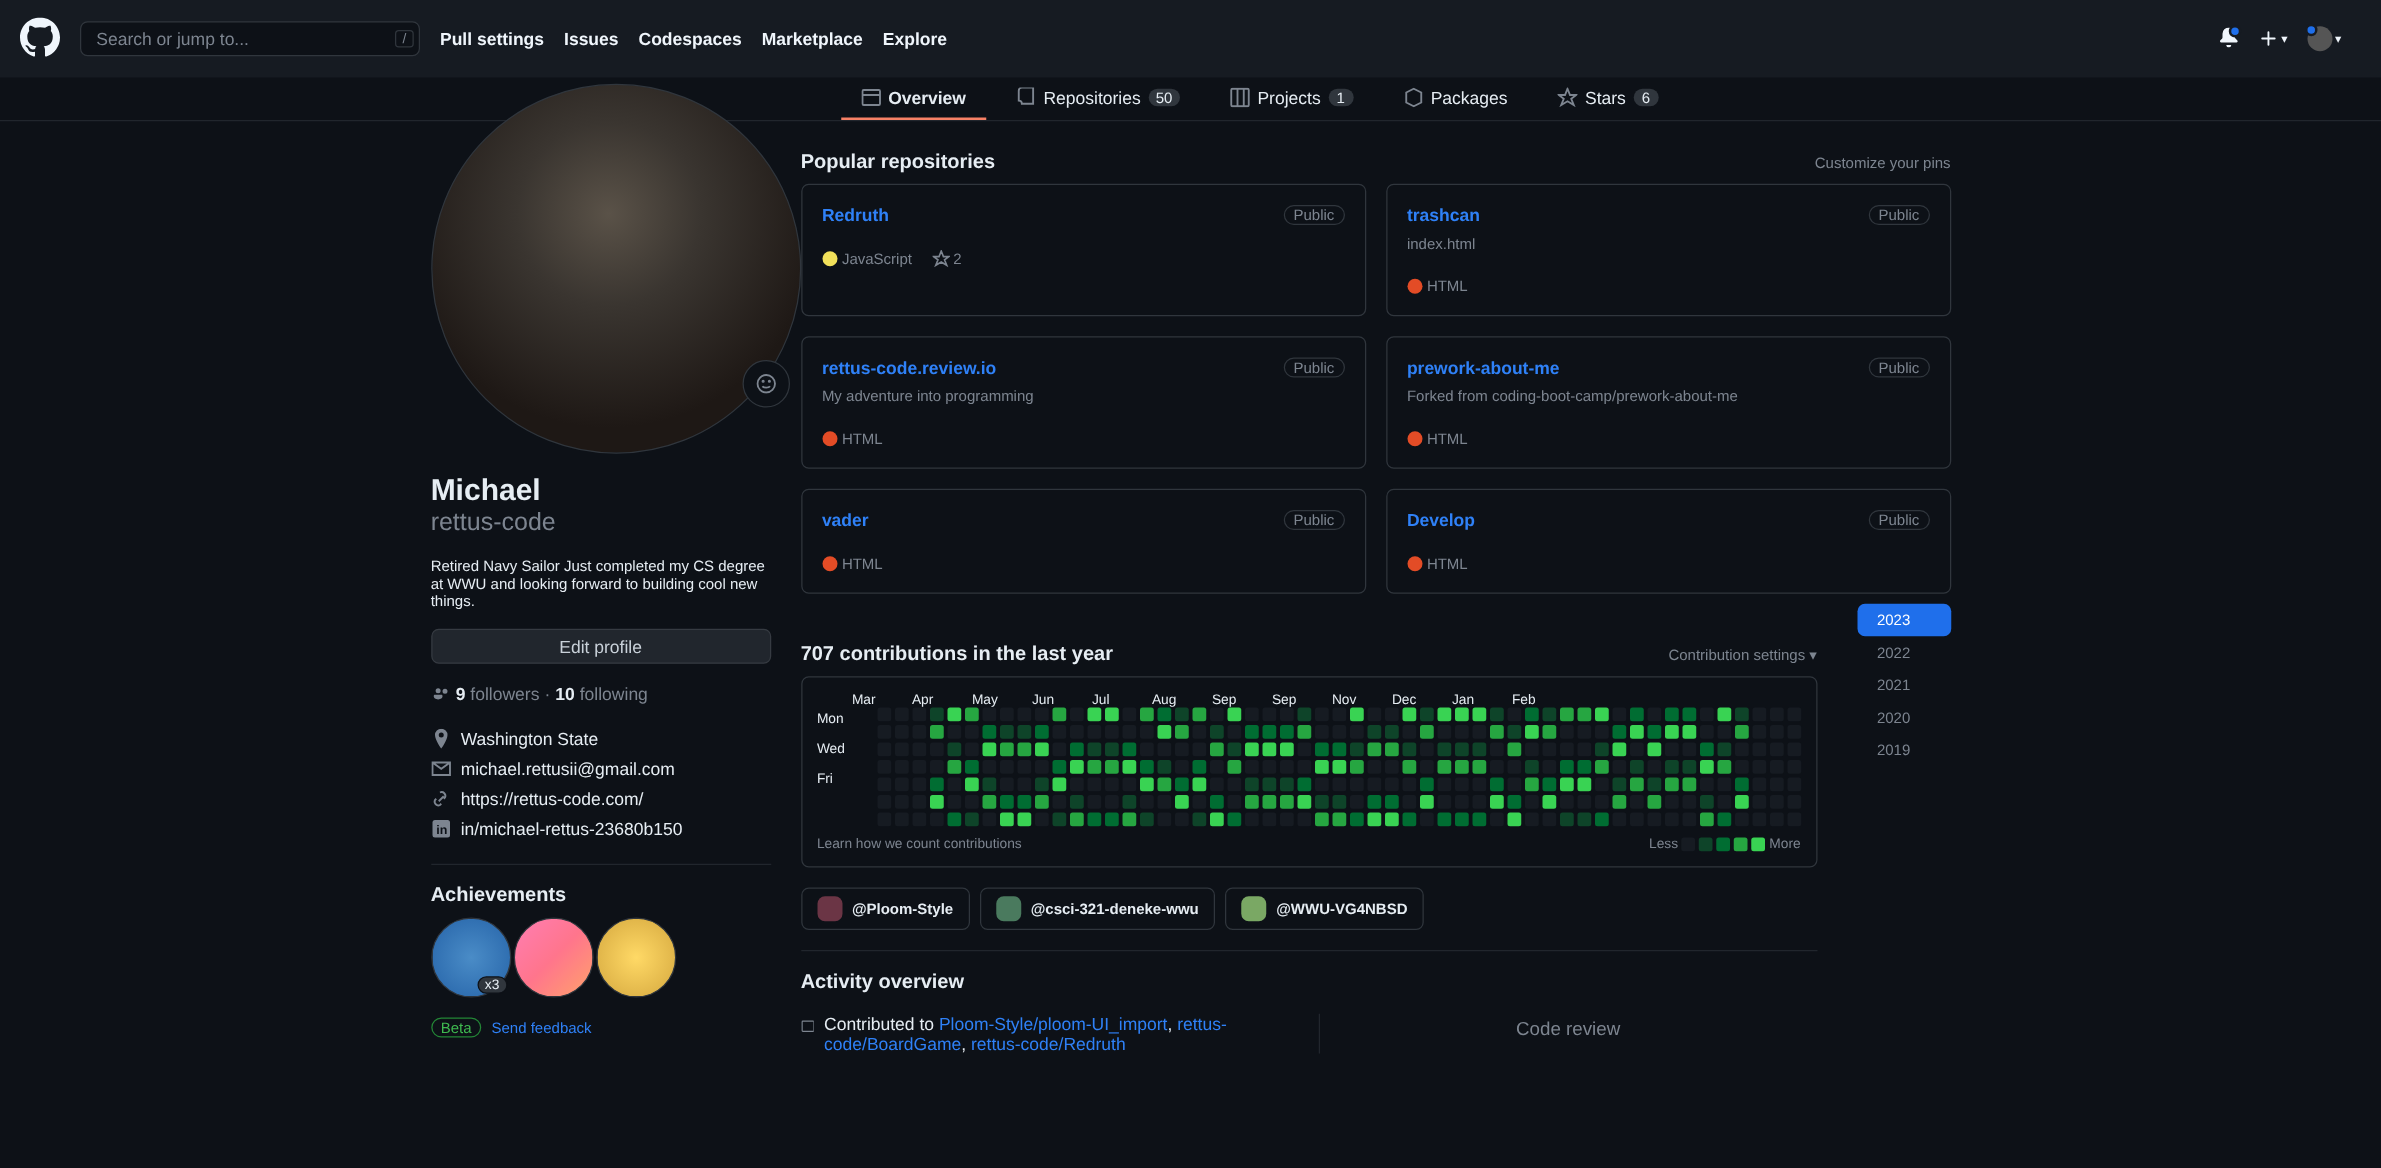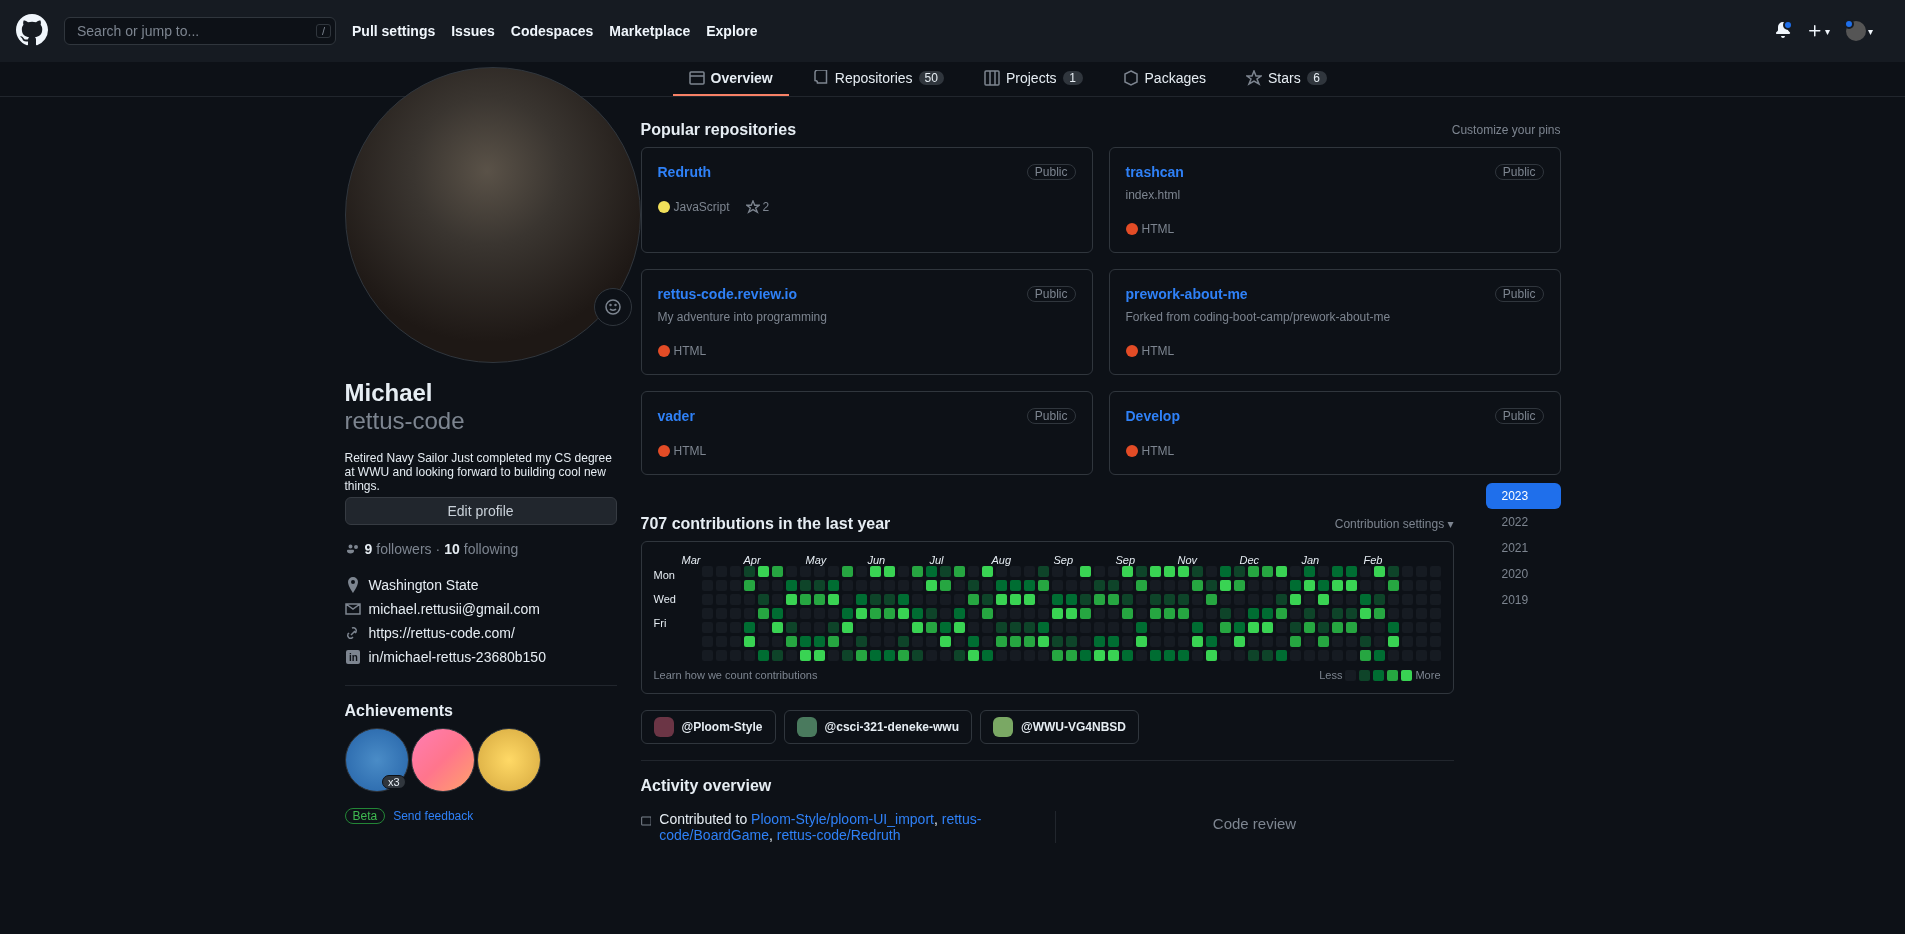--- a/index.html
+++ b/index.html
@@ -29,23 +29,23 @@
 .tabs { display:flex; gap:8px; max-width:1280px; margin:0 auto; padding:0 32px 0 360px; }
 .tab { display:flex; align-items:center; gap:6px; padding:8px 16px; color:#e6edf3; font-size:14px; border-bottom:2px solid transparent; }
 .tab.active { border-bottom-color:#f78166; font-weight:600; }
 .count { background:#30363d; border-radius:20px; padding:0 6px; font-size:12px; color:#e6edf3; min-width:20px; text-align:center; }
 .tab-icon { width:16px; height:16px; fill:none; stroke:#7d8590; stroke-width:1.5; }
 
 
 .avatar-lg { width:296px; height:296px; border-radius:50%; background:radial-gradient(circle at 48% 35%, #5a5248 0%, #3a3530 30%, #1e1815 70%); border:1px solid #30363d; margin-top:-30px; position:relative; }
 .status-circle { position:absolute; right:8px; bottom:36px; width:38px; height:38px; background:#0d1117; border:1px solid #30363d; border-radius:50%; display:flex; align-items:center; justify-content:center; color:#7d8590; }
 .name { font-size:24px; font-weight:600; margin-top:16px; color:#e6edf3; }
-.uname { font-size:24px; color:#7d8590; font-weight:300; }
+.uname { font-size:20px; color:#7d8590; font-weight:300; }
 .bio { margin-top:16px; color:#e6edf3; font-size:12px; }
-.edit-btn { width:100%; background:#21262d; border:1px solid #363b42; color:#c9d1d9; padding:5px 16px; border-radius:6px; font-size:14px; font-weight:500; margin-top:4px; cursor:pointer; }
+.edit-btn { width:100%; background:#21262d; border:1px solid #363b42; color:#c9d1d9; padding:5px 16px; border-radius:6px; font-size:14px; font-weight:500; margin-top:15px; cursor:pointer; }
 .follow { margin-top:16px; color:#7d8590; font-size:14px; display:flex; align-items:center; gap:4px; }
 .follow b { color:#e6edf3; }
 .meta-list { margin-top:16px; }
 .meta-item { display:flex; align-items:center; gap:8px; padding:4px 0; color:#e6edf3; font-size:14px; }
 .meta-icon { width:16px; height:16px; fill:#7d8590; }
 hr { border:none; border-top:1px solid #21262d; margin:16px 0; }
 .section-h { font-size:16px; font-weight:600; margin-bottom:8px; }
 .badges { display:flex; gap:2px; }
 .badge { width:64px; height:64px; border-radius:50%; border:1px solid #30363d; position:relative; }
 .b1 { background:radial-gradient(circle,#4a8cc7,#2563a8); }
@@ -70,21 +70,21 @@
 .lang-dot { width:12px; height:12px; border-radius:50%; }
 .lang-js { background:#f1e05a; }
 .lang-html { background:#e34c26; }
 .star-ct { display:flex; align-items:center; gap:3px; }
 
 
 .contrib-head { display:flex; justify-content:space-between; align-items:center; margin:32px 0 8px; }
 .contrib-wrap { display:flex; gap:32px; align-items:flex-start; }
 .contrib-box { flex:1; border:1px solid #30363d; border-radius:6px; padding:12px; }
 .months { display:flex; gap:0; margin-left:28px; font-size:11px; color:#e6edf3; }
-.months span { width:62px;font-style:italic; }
+.months span { width:48px; }
 .graph-area { display:flex;gap:20px; }
 .days { display:flex; flex-direction:column; font-size:11px; color:#e6edf3; gap:12px; margin-top:3px; width:28px; }
 .cells { display:grid; grid-template-columns:repeat(53,11px); grid-template-rows:repeat(7,11px); gap:3px; }
 .cell { width:11px; height:11px; border-radius:2px; background:#161b22; }
 .c1 { background:#0e4429; } .c2 { background:#006d32; } .c3 { background:#26a641; } .c4 { background:#39d353; }
 .legend { display:flex; justify-content:space-between; margin-top:8px; font-size:11px; color:#7d8590; }
 .legend-cells { display:flex; gap:3px; align-items:center; }
 .years { width:116px; }
 .year-btn { display:block; width:100%; text-align:left; padding:6px 16px; color:#7d8590; font-size:12px; border-radius:6px; }
 .year-btn.active { background:#1f6feb; color:#fff; }

